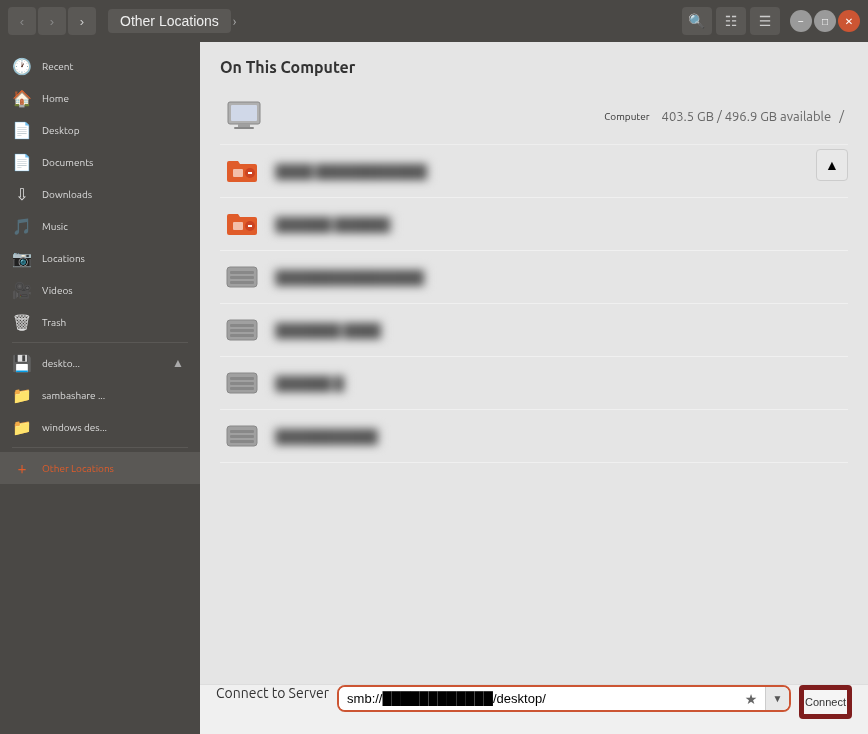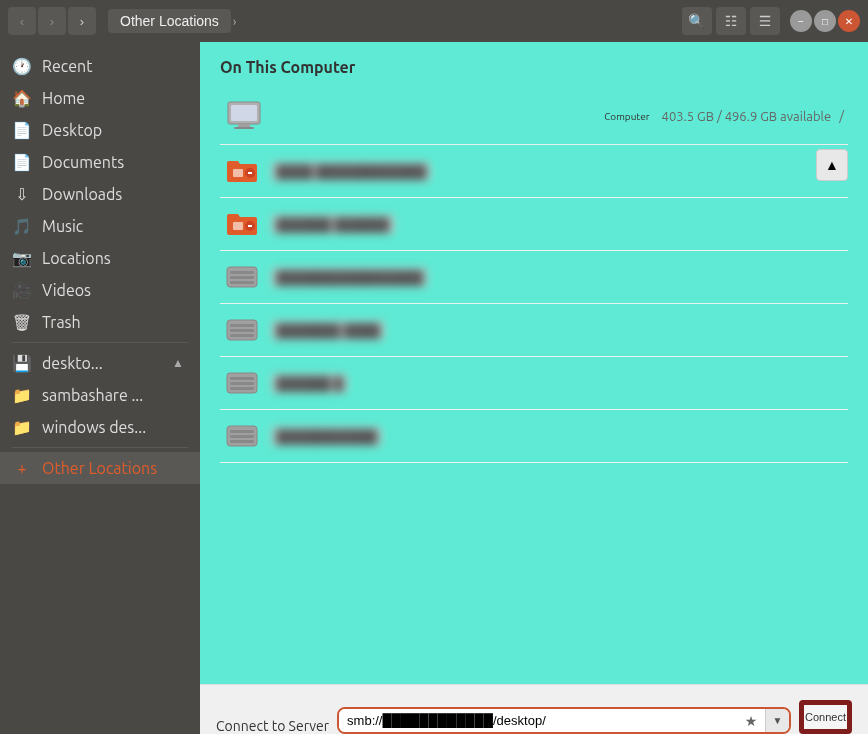--- a/index.html
+++ b/index.html
@@ -114,21 +114,21 @@
     }
     .sidebar-item.active { background: #5a5855; }
     .sidebar-item .item-icon {
       width: 20px; height: 20px;
       display: flex; align-items: center; justify-content: center;
       font-size: 16px;
       flex-shrink: 0;
     }
     .sidebar-item .item-label {
       flex: 1;
-      font-size: 16px;
+      font-size: 10px;
     }
     .sidebar-item .eject-icon {
       width: 20px; height: 20px;
       display: flex; align-items: center; justify-content: center;
       font-size: 12px;
       color: #aaa;
     }
     .sidebar-item.other-locations {
       color: #e05c2a;
     }
@@ -138,21 +138,21 @@
     }
     .sidebar-separator {
       height: 1px;
       background: #5a5855;
       margin: 4px 12px;
     }
 
     
     .content-panel {
       flex: 1;
-      background: #5eead4;
+      background: #e5e5e5;
       display: flex;
       flex-direction: column;
       overflow: hidden;
     }
     .content-scroll {
       flex: 1;
       overflow-y: auto;
       padding: 16px 20px;
     }
 
@@ -245,21 +245,21 @@
       border-radius: 2px;
       padding: 2px 4px;
     }
 
     
     .connect-bar {
       height: 50px;
       background: #f0f0f0;
       border-top: 1px solid #ddd;
       display: flex;
-      align-items: flex-end;
+      align-items: flex-start;
       padding: 0 16px;
       gap: 8px;
       margin-top: 41px;
     }
     .connect-label {
       font-size: 14px;
       color: #333;
       white-space: nowrap;
     }
     .connect-input-wrapper {

